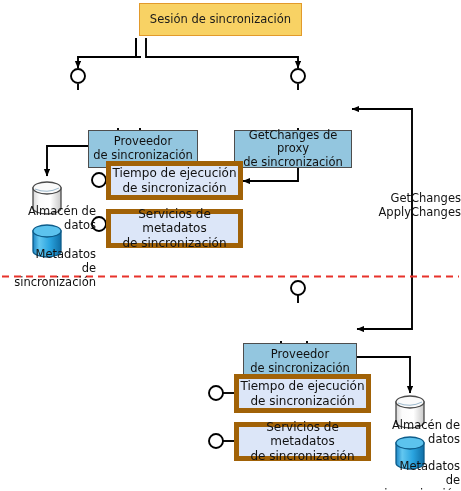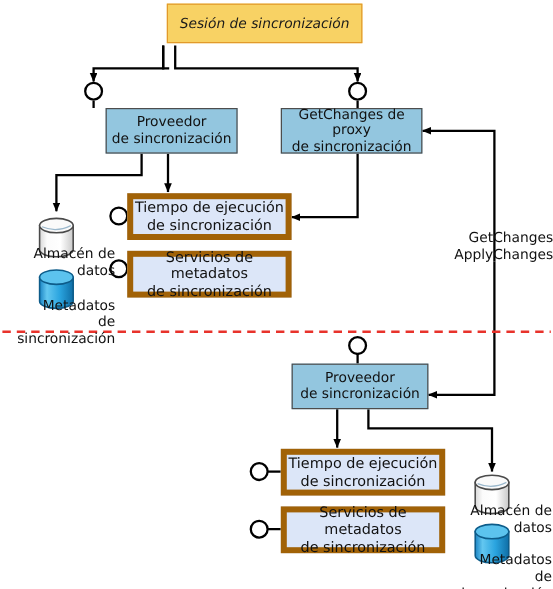--- a/index.html
+++ b/index.html
@@ -13,21 +13,21 @@
   svg.layer{position:absolute;left:0;top:0;width:461px;height:491px;}
   svg.wires{z-index:1;}
 
   .node{position:absolute;box-sizing:border-box;z-index:3;
         display:flex;align-items:center;justify-content:center;text-align:center;
         line-height:1.18;}
 
   .box-session{background:#F8D264;border:1px solid #E29A2B;
         font-size:11.5px;color:#1a1a1a;}
   .box-provider{background:#93C6DF;border:1px solid #4d4d4d;
-        font-size:11.5px;color:#111;}
+        font-size:11.5px;color:#111;margin-top:40px;}
   .box-sub{background:#DCE6F8;border:5px solid #a16207;
         font-size:12px;color:#111;}
 
   .caption{position:absolute;z-index:3;font-size:11.5px;color:#111;
         text-align:right;line-height:1.2;white-space:nowrap;}
   .caption.right{text-align:right;}
 
   .txt{display:block;white-space:pre-line;}
 </style>
 </head>
@@ -117,21 +117,21 @@
       <ellipse cx="410" cy="402" rx="14" ry="6" fill="#fafafa" stroke="#4a4a4a" stroke-width="1.3"></ellipse>
       <path d="M398,403 q12,5 24,-1" fill="none" stroke="#9bb8cc" stroke-width="1"></path>
     </g>
 
     <g>
       <path d="M396,443 L396,463 A14,6 0 0 0 424,463 L424,443 z" fill="url(#gBlue)" stroke="#0d5c8a" stroke-width="1.3"></path>
       <ellipse cx="410" cy="443" rx="14" ry="6" fill="#5cc3ee" stroke="#0d5c8a" stroke-width="1.3"></ellipse>
     </g>
   </svg>
 
-  <div class="node box-session" style="left:139px;top:3px;width:163px;height:33px;font-style:italic;">
+  <div class="node box-session" style="left:139px;top:3px;width:163px;height:33px;">
     <span class="txt">Sesión de sincronización</span>
   </div>
 
   <div class="node box-provider" style="left:88px;top:90px;width:110px;height:38px;">
     <span class="txt">Proveedor
 de sincronización</span>
   </div>
 
   <div class="node box-provider" style="left:234px;top:90px;width:118px;height:38px;">
     <span class="txt">GetChanges de proxy

